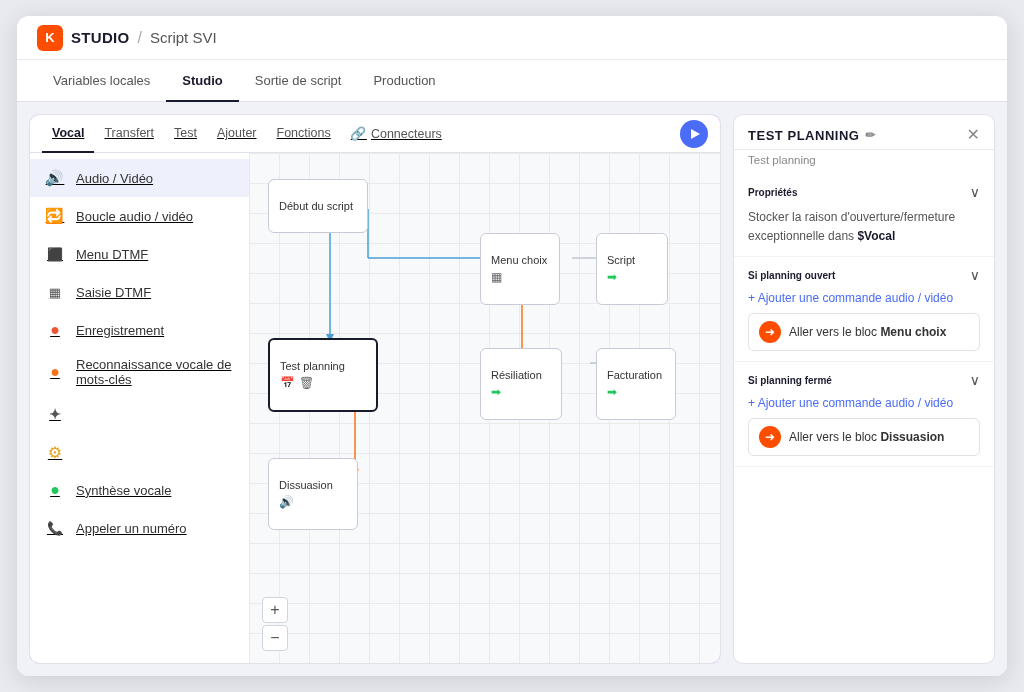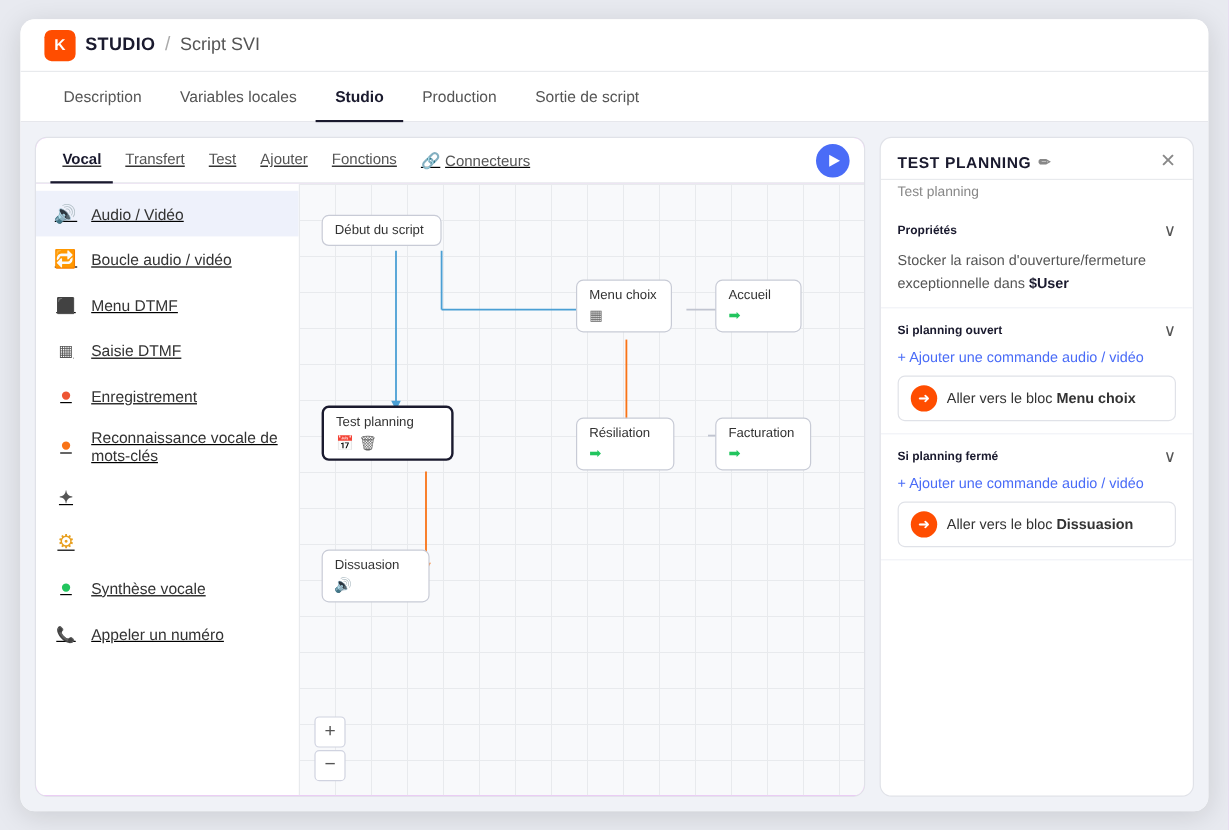--- a/index.html
+++ b/index.html
@@ -214,21 +214,21 @@
       background-color: #f8f9fb;
       position: relative;
       overflow: hidden;
     }
     
     .canvas-node {
       position: absolute;
       background: #fff;
       border: 1.5px solid #c8cbd6;
       border-radius: 6px;
-      padding: 6px 10px;
+      padding: 20px 10px;
       font-size: 11.5px;
       color: #333;
       min-width: 80px;
       cursor: pointer;
     }
     .canvas-node.selected {
       border: 2px solid #1a1a2e;
     }
     .canvas-node .node-label {
       font-size: 11px;
@@ -384,25 +384,24 @@
 <div class="app-window">
 
   <div class="app-header">
     <div class="logo-badge">K</div>
     <span class="header-title">STUDIO</span>
     <span class="header-sep">/</span>
     <span class="header-subtitle">Script SVI</span>
   </div>
 
   <div class="nav-tabs">
-    <div class="nav-tab">Description</div>
     <div class="nav-tab">Variables locales</div>
     <div class="nav-tab active">Studio</div>
+    <div class="nav-tab">Sortie de script</div>
     <div class="nav-tab">Production</div>
-    <div class="nav-tab">Sortie de script</div>
   </div>
 
   <div class="main-body">
 
     <div class="left-panel">
 
       <div class="tool-tabs">
         <div class="tool-tab active">Vocal</div>
         <div class="tool-tab">Transfert</div>
         <div class="tool-tab">Test</div>
@@ -486,21 +485,21 @@
           </div>
 
           <div class="canvas-node" style="left:230px; top:80px; min-width:80px;">
             <div class="node-label">Menu choix</div>
             <div class="node-icon-row">
               <span>▦</span>
             </div>
           </div>
 
           <div class="canvas-node" style="left:346px; top:80px; min-width:72px;">
-            <div class="node-label">Accueil</div>
+            <div class="node-label">Script</div>
             <div class="node-icon-row">
               <span style="color:#22c55e;">➡</span>
             </div>
           </div>
 
           <div class="canvas-node selected" style="left:18px; top:185px; min-width:110px;">
             <div class="node-label">Test planning</div>
             <div class="node-icon-row">
               <span>📅</span>
               <span>🗑</span>
@@ -549,21 +548,21 @@
       </div>
 
       <div class="right-panel-body">
 
         <div class="rp-section">
           <div class="rp-section-header">
             <span class="rp-section-title">Propriétés</span>
             <span class="rp-chevron">∨</span>
           </div>
           <div class="rp-property" style="margin-top:6px;">
-            <span>Stocker la raison d'ouverture/fermeture exceptionnelle dans </span><strong>$User</strong>
+            <span>Stocker la raison d'ouverture/fermeture exceptionnelle dans </span><strong>$Vocal</strong>
           </div>
         </div>
 
         <div class="rp-section">
           <div class="rp-section-header">
             <span class="rp-section-title">Si planning ouvert</span>
             <span class="rp-chevron">∨</span>
           </div>
           <div class="rp-add-link">
             <span>+ Ajouter une commande audio / vidéo</span>

